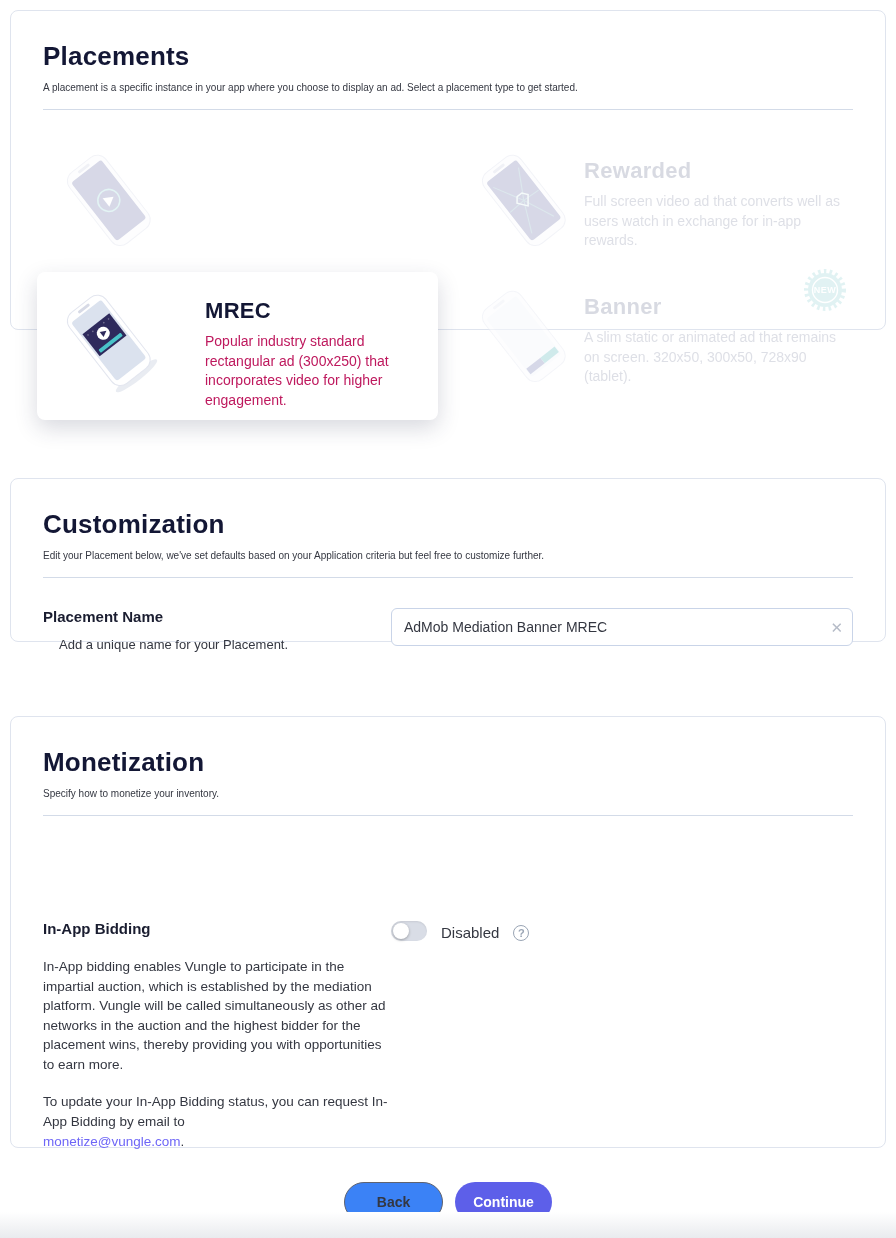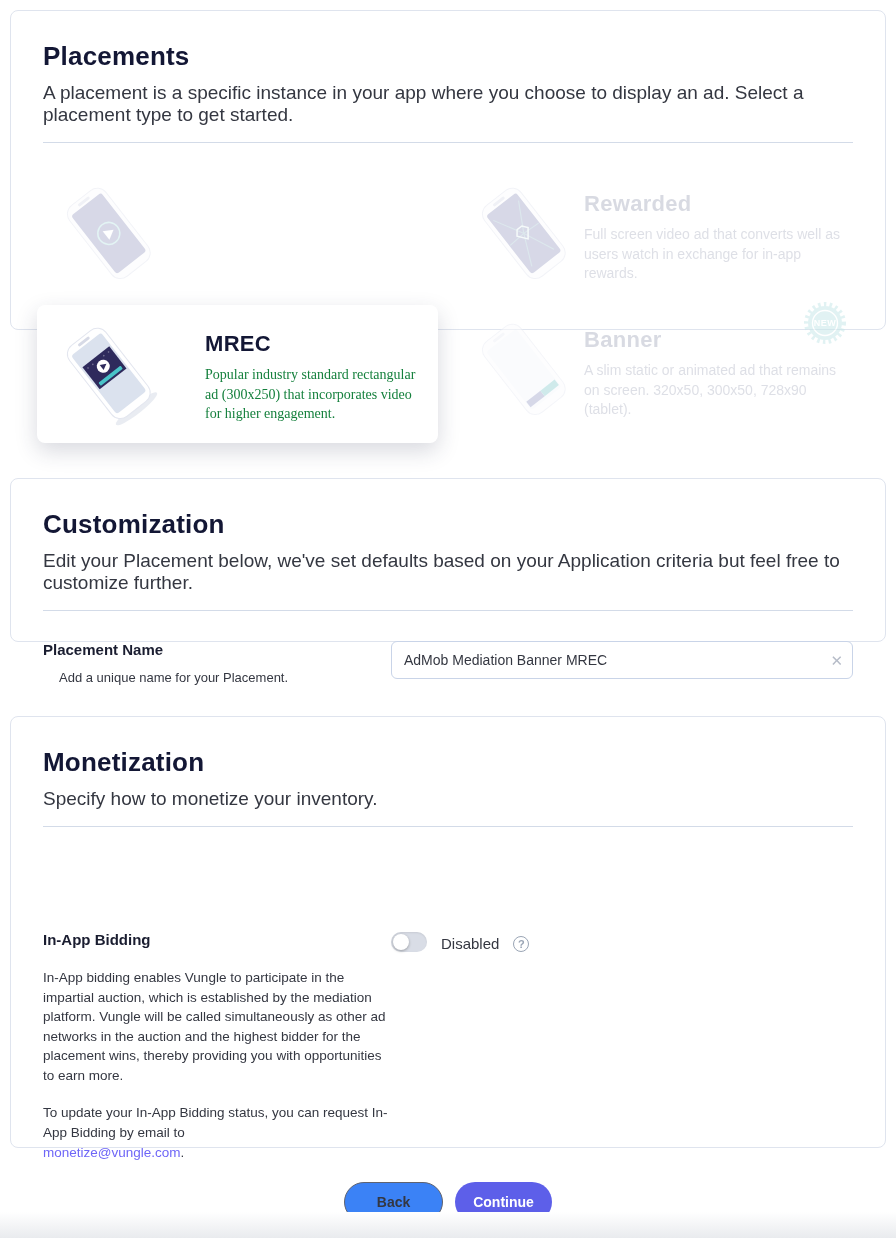--- a/index.html
+++ b/index.html
@@ -8,42 +8,42 @@
   .card {
     position:absolute; left:10px; width:876px;
     background:#fff; border:1px solid #dfe4ee; border-radius:8px;
     padding:30px 32px;
   }
   #card-placements { top:10px; height:320px; }
   #card-customization { top:478px; height:164px; }
   #card-monetization { top:716px; height:432px; }
 
   .card-title { font-size:26px; font-weight:bold; color:#131735; letter-spacing:.2px; }
-  .card-subtitle { font-size:19px; color:#343741; margin-top:10px; }
+  .card-subtitle { font-size:10px; color:#343741; margin-top:10px; }
   .divider { border:none; border-top:1px solid #d3dbe8; margin-top:16px; }
 
   
   .options-grid {
     display:grid; grid-template-columns:1fr 1fr;
     column-gap:20px; row-gap:6px; margin-top:26px;
   }
   .option { display:flex; align-items:flex-start; padding:6px 4px; border-radius:8px; cursor:pointer; }
   .option.faded { opacity:.55; }
   .option.selected {
     background:#fff; box-shadow:0 8px 22px rgba(40,45,80,.18);
     border-radius:8px; margin-left:-6px; padding:10px;gap:36px;
   }
   .option-icon { width:122px; height:118px; flex:0 0 122px; }
   .option-text { padding-top:16px; position:relative; flex:1; }
   .option-title { font-size:22px; font-weight:bold; letter-spacing:.3px; }
   .option.faded .option-title { color:#b9bdcb; }
   .option.selected .option-title { color:#131735; }
   .option-desc { font-size:14px; line-height:1.4; margin-top:8px; max-width:270px; }
   .option.faded .option-desc { color:#c3c6d2; }
-  .option.selected .option-desc { color:#15803d;font-family:Liberation Serif, serif; }
+  .option.selected .option-desc { color:#be185d; }
 
   .new-badge { position:absolute; top:-10px; right:2px; width:44px; height:44px; }
   .new-badge-text {
     position:absolute; top:50%; left:50%; transform:translate(-50%,-50%);
     font-size:9px; font-weight:bold; color:#fff; letter-spacing:.5px;
   }
 
   
   .form-row { display:flex; align-items:flex-start; margin-top:30px; }
   .form-col-left { width:348px; flex:0 0 348px; }

